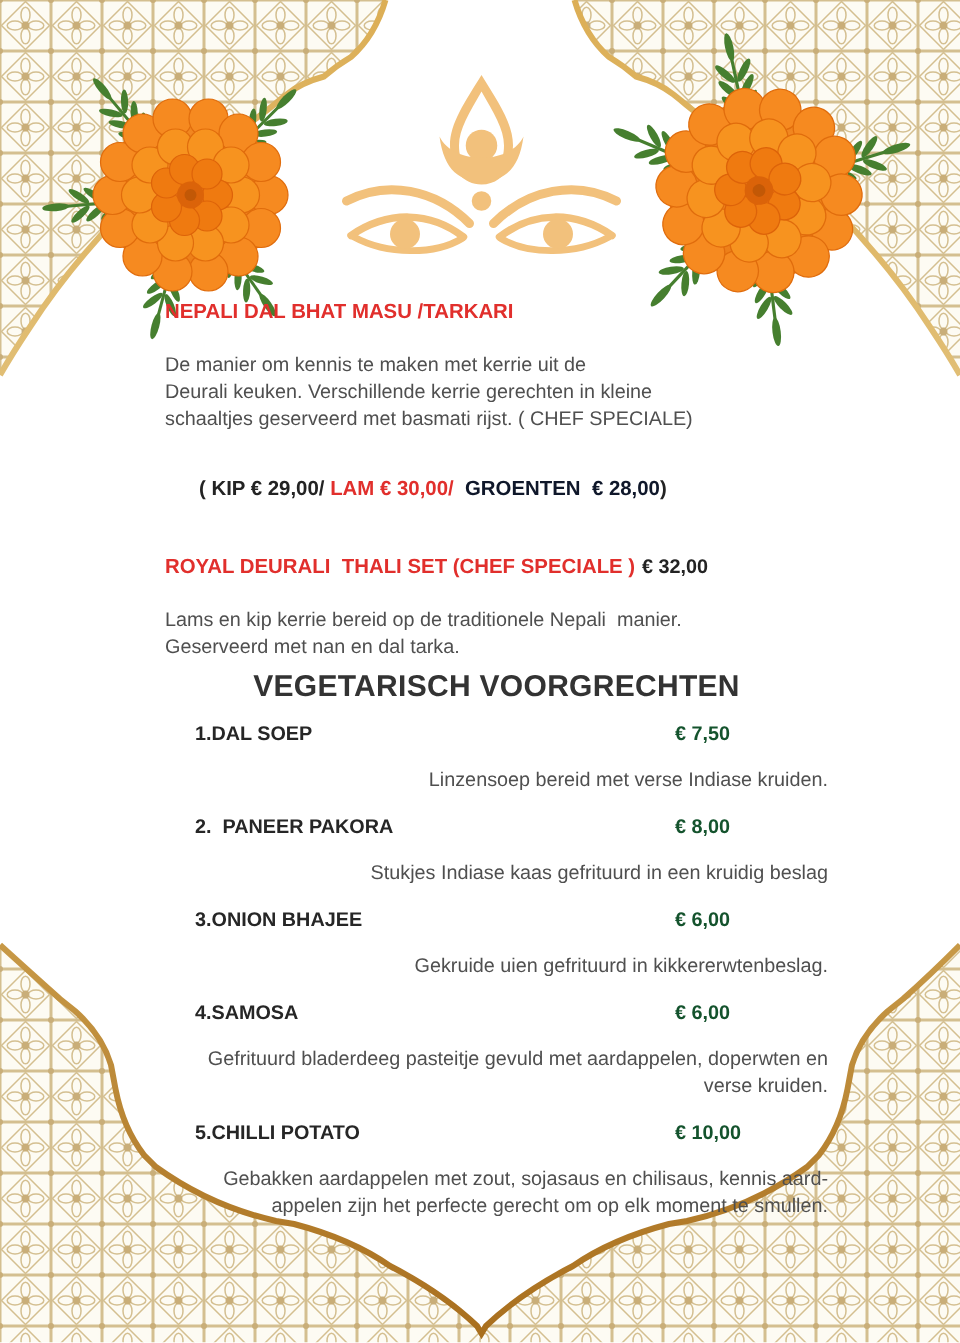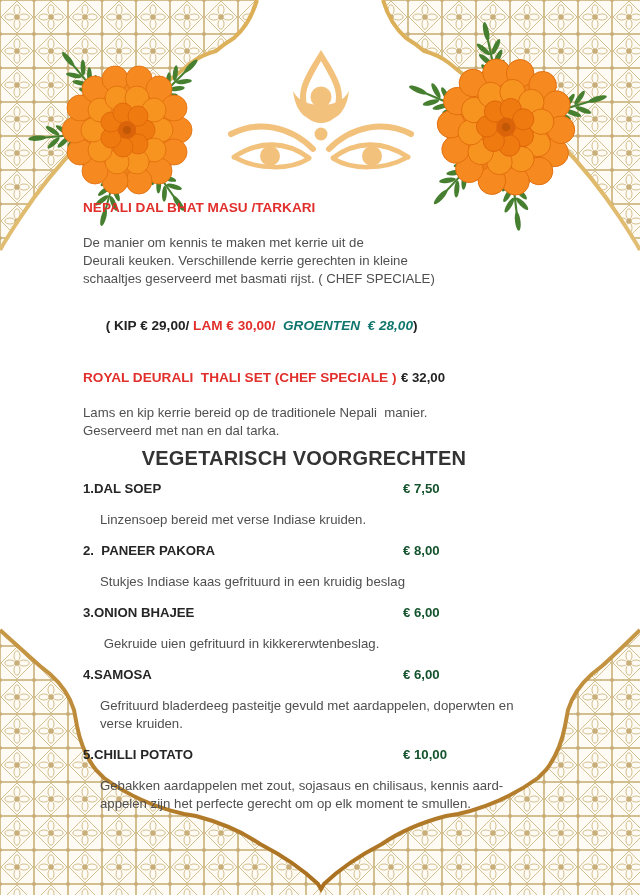--- a/index.html
+++ b/index.html
@@ -1,36 +1,36 @@
 <!DOCTYPE html>
 <html><head>
 <meta charset="utf-8">
 <style>
   html,body{margin:0;padding:0;}
   body{width:640px;height:895px;overflow:hidden;background:#fff;
        font-family:"Liberation Sans", sans-serif;}
   .page{position:relative;width:640px;height:895px;overflow:hidden;}
   .decor-svg{position:absolute;left:0;top:0;z-index:1;}
-  .content{position:absolute;left:83px;top:199px;width:442px;z-index:2;
+  .content{position:absolute;left:110px;top:199px;width:442px;z-index:2;
            color:#4f4f4f;font-size:13.2px;line-height:18px;}
   .pre{white-space:pre-wrap;}
   .red-heading{color:#e12f2c;font-weight:bold;font-size:13.6px;margin:0;}
   .para{margin:17px 0 0 0;}
   .price-line{margin:11px 0 0 0;font-weight:bold;font-size:13.6px;color:#232323;}
   .price-line .seg-red{color:#e12f2c;}
-  .price-line .seg-green{color:#0f766e;font-style:italic;}
+  .price-line .seg-green{color:#0f172a;}
   .price-line .seg-dark{color:#232323;}
   .royal-row{position:relative;margin-top:16px;}
   .royal-row .price{position:absolute;left:318px;top:0;color:#232323;font-weight:bold;}
   .section-heading{margin:9px 0 0 0;text-align:center;color:#333;
                    font-size:20px;font-weight:bold;letter-spacing:.2px;}
   .item-name{position:relative;margin-top:13px;font-weight:bold;color:#262626;
-             font-size:13.2px;}
+             font-size:13.2px;margin-left:20px;}
   .item-name .price{position:absolute;left:320px;top:0;color:#14532d;font-weight:bold;}
-  .item-desc{margin:13px 0 0 17px;}
+  .item-desc{margin:13px 0 0 0;text-align:right;}
   .first-block{margin-top:0;}
 </style>
 </head>
 <body>
 
 <div class="page">
 
   <svg class="decor-svg" width="640" height="895" viewBox="0 0 640 895">
     <defs>
       <linearGradient id="goldline" x1="0" y1="0" x2="0" y2="1">

